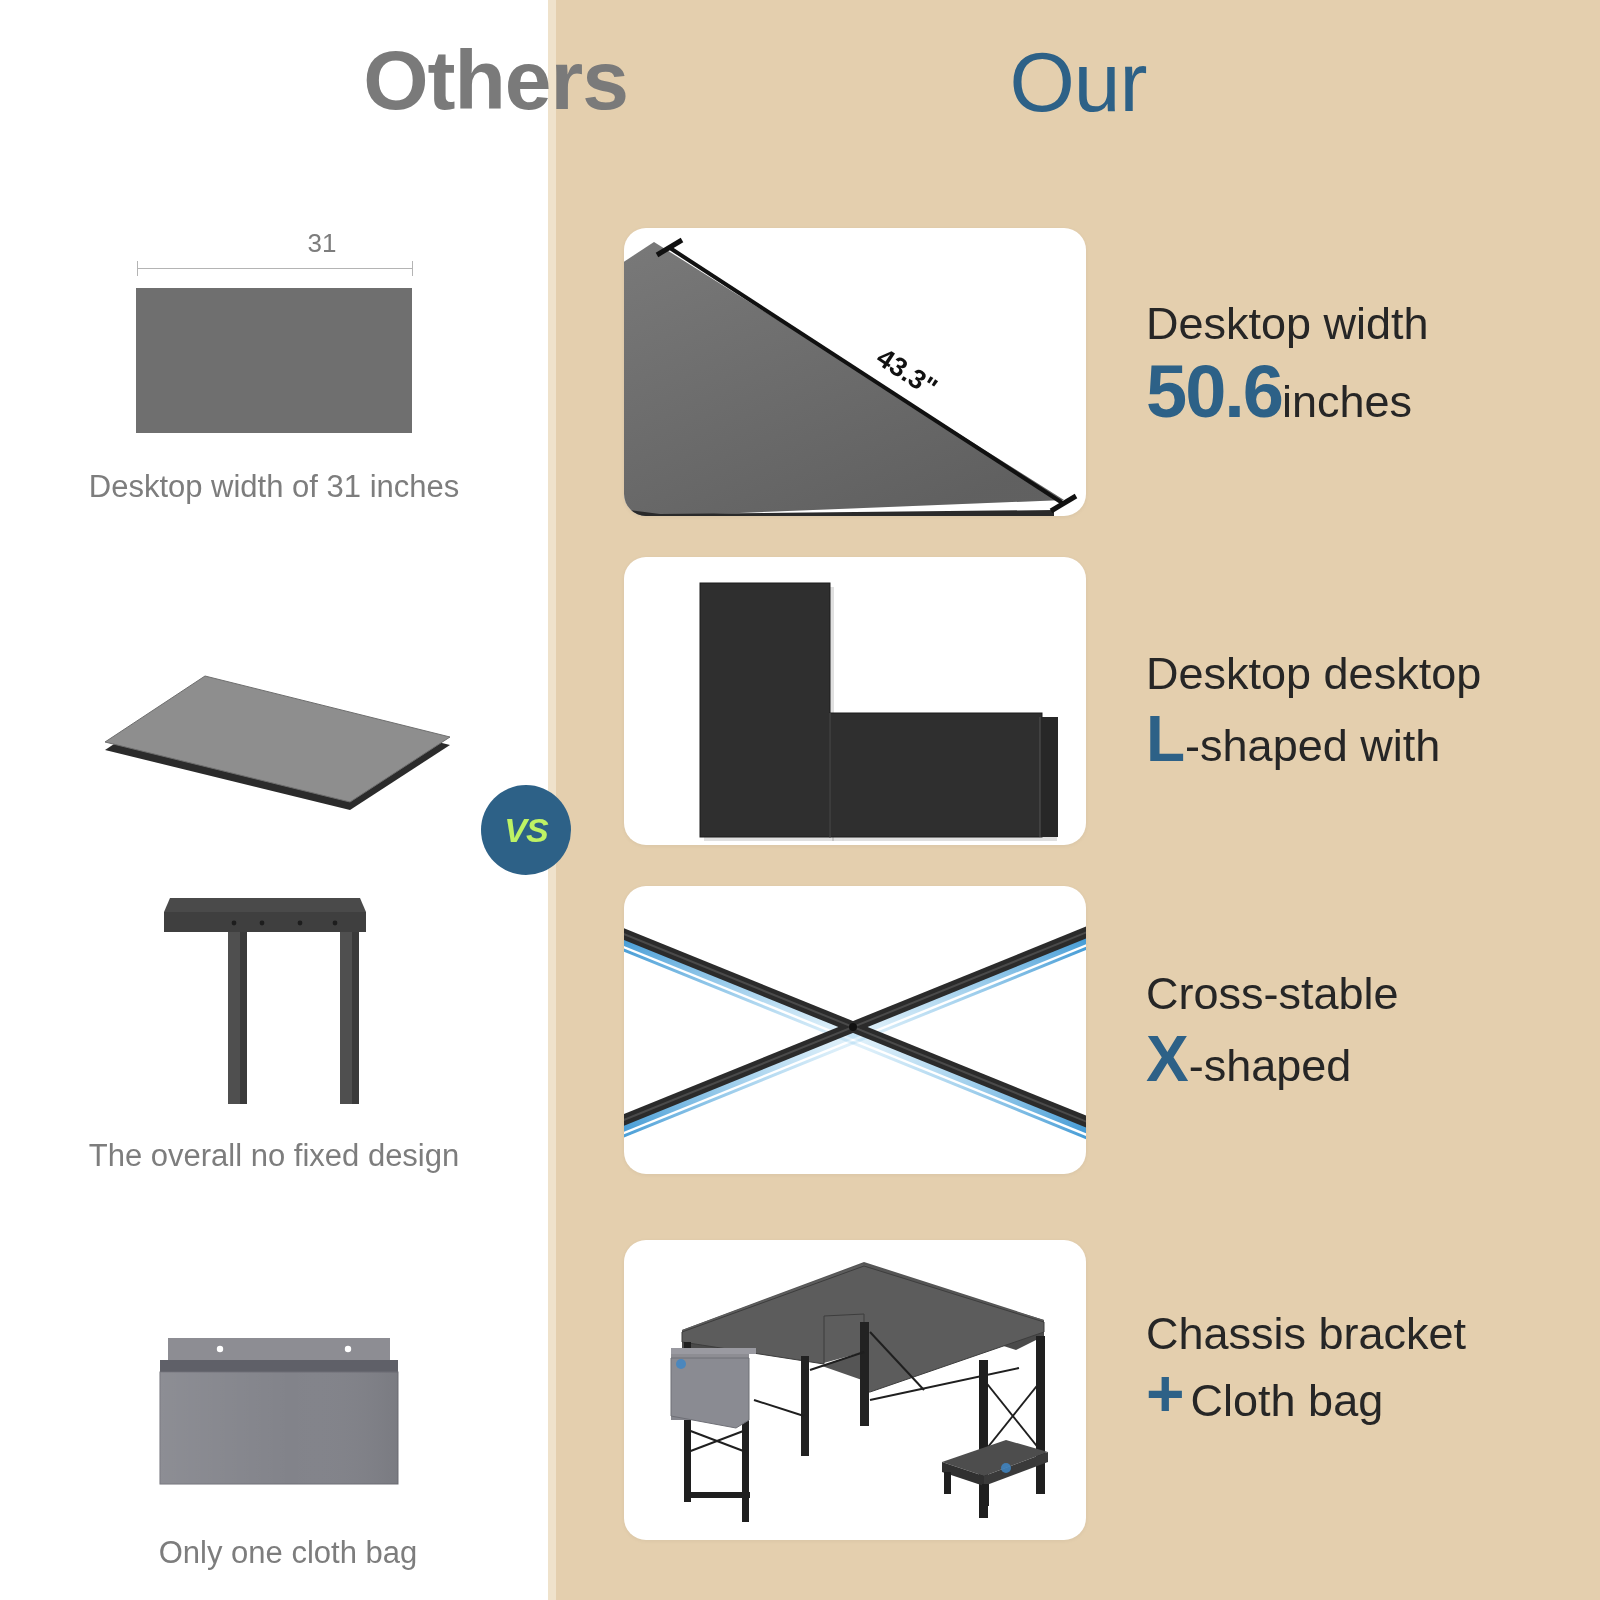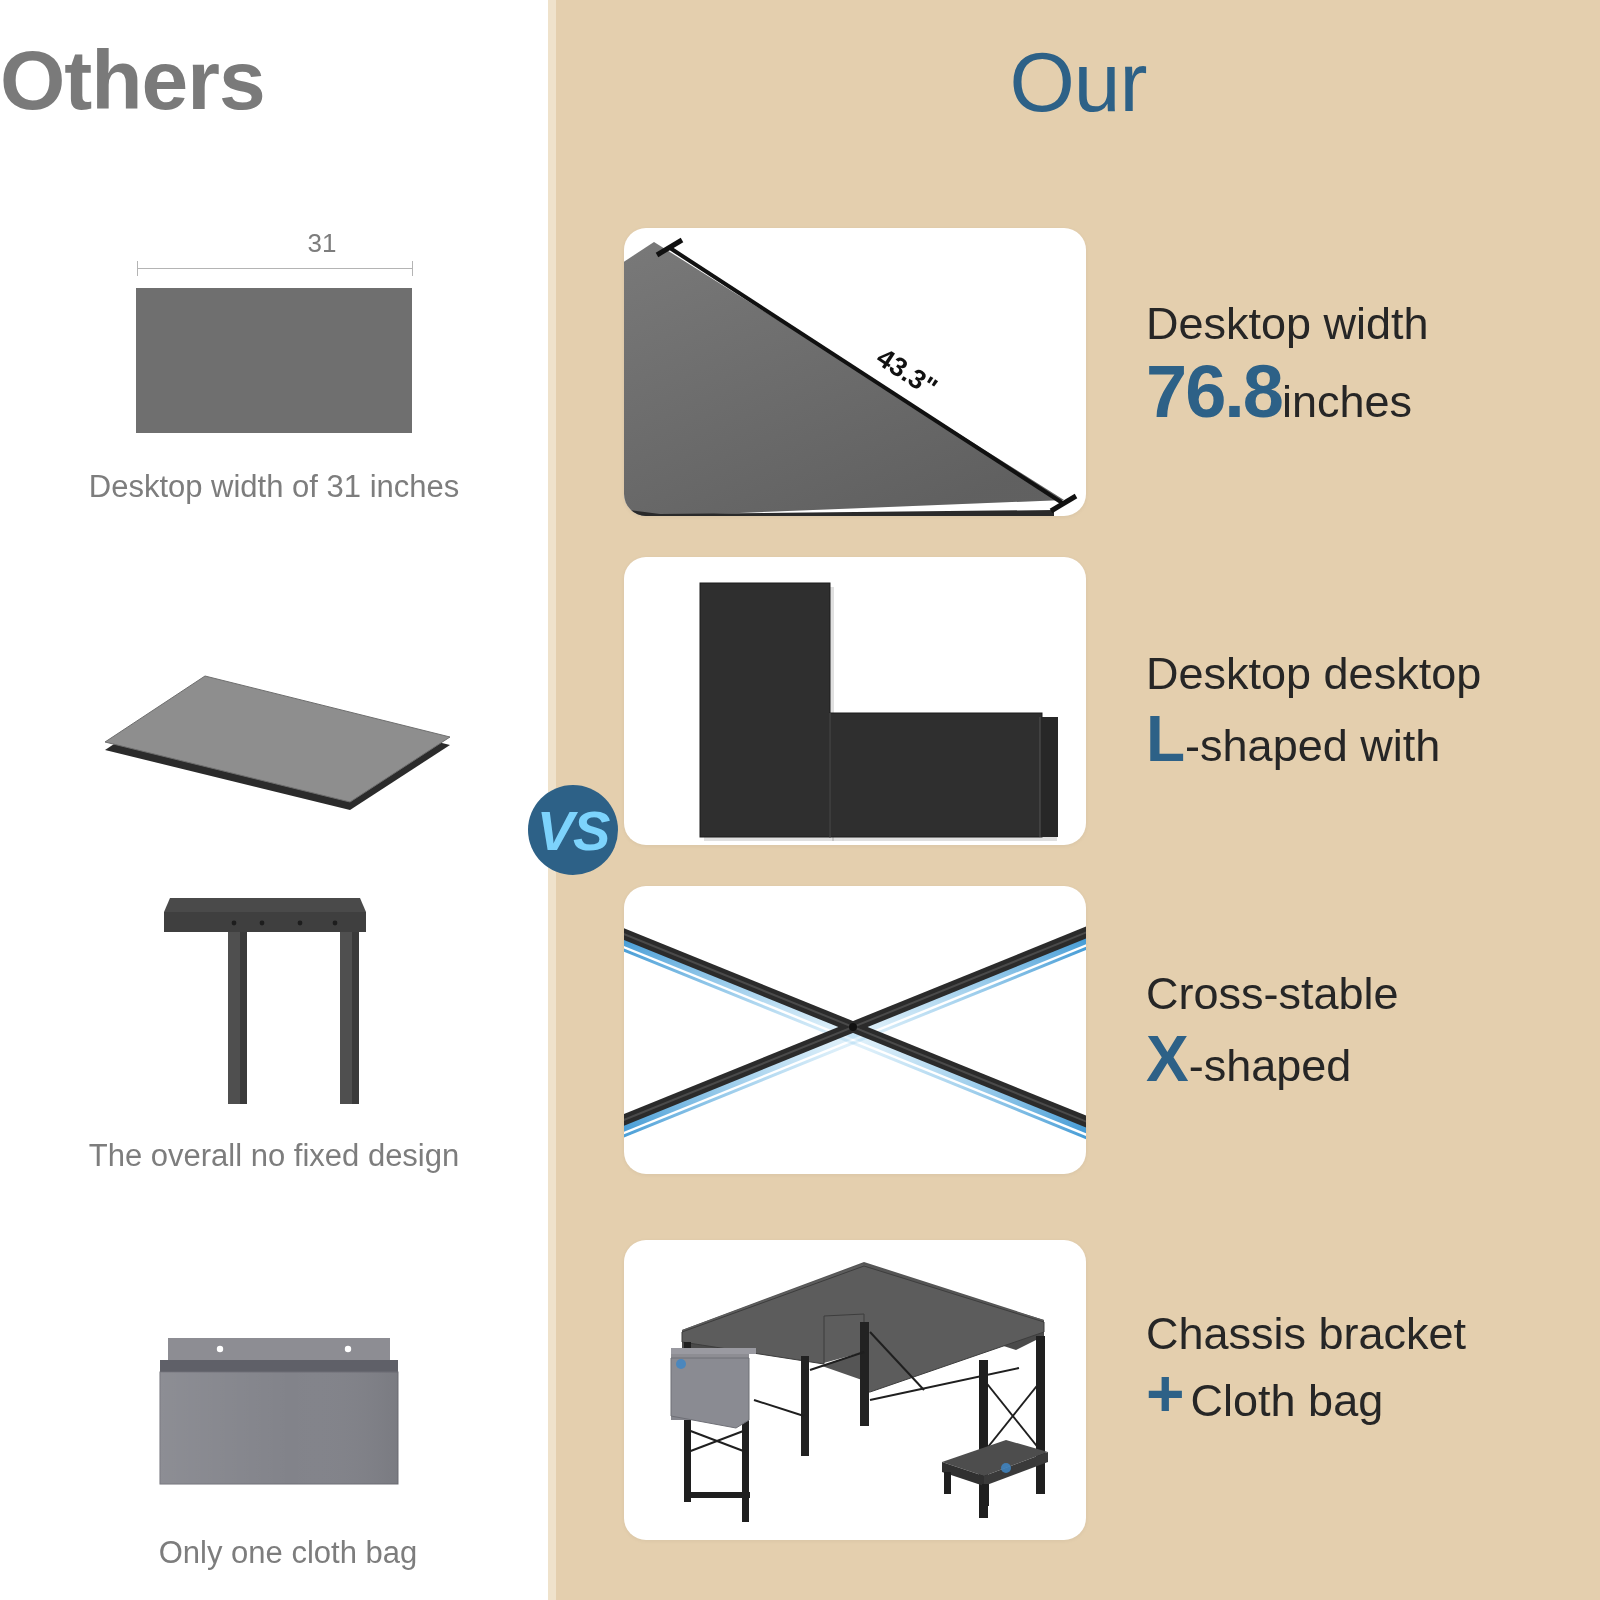--- a/index.html
+++ b/index.html
@@ -38,21 +38,21 @@
     left: 556px; top: 0;
     width: 1044px; height: 1600px;
     background: #e4cfae;
   }
 
   
   .title-others {
     position: absolute;
     left: 0; top: 38px;
     width: 628px;
-    text-align: left;
+    text-align: right;
     font-size: 84px;
     font-weight: bold;
     color: #7a7a7a;
     letter-spacing: -1px;
     line-height: 1;
   }
   .title-our {
     position: absolute;
     left: 556px; top: 40px;
     width: 1044px;
@@ -60,26 +60,26 @@
     font-size: 84px;
     font-weight: normal;
     color: #2d6187;
     letter-spacing: -1px;
     line-height: 1;
   }
 
   
   .vs-badge {
     position: absolute;
-    left: 528px; top: 785px;
+    left: 481px; top: 785px;
     width: 90px; height: 90px;
     border-radius: 50%;
     background: #2d6187;
-    color: #7dd3fc;
-    font-size: 56px;
+    color: #bef264;
+    font-size: 34px;
     font-weight: bold;
     font-style: italic;
     display: flex;
     align-items: center;
     justify-content: center;
     letter-spacing: -1px;
     z-index: 40;
   }
 
   
@@ -283,21 +283,21 @@
       <line x1="427" y1="283" x2="452" y2="268" stroke="#111111" stroke-width="5"></line>
 
       <g transform="translate(278,152) rotate(33)">
         <text x="0" y="0" font-family="Liberation Sans, sans-serif" font-size="27" font-weight="bold" fill="#111111" text-anchor="middle">43.3"</text>
       </g>
     </svg>
   </div>
   <div class="row-text" style="top:300px;">
     <div class="line1">Desktop width</div>
     <div class="line2" style="margin-top:8px;">
-      <span class="accent-num">76.8</span>
+      <span class="accent-num">50.6</span>
       <span class="unit">inches</span>
     </div>
   </div>
 
   <div class="card" style="left:624px; top:557px; width:462px; height:288px;">
     <svg width="462" height="288" viewBox="0 0 462 288">
 
       <rect x="80" y="30" width="130" height="254" fill="#000" opacity="0.12"></rect>
       <rect x="208" y="160" width="225" height="124" fill="#000" opacity="0.12"></rect>
 

